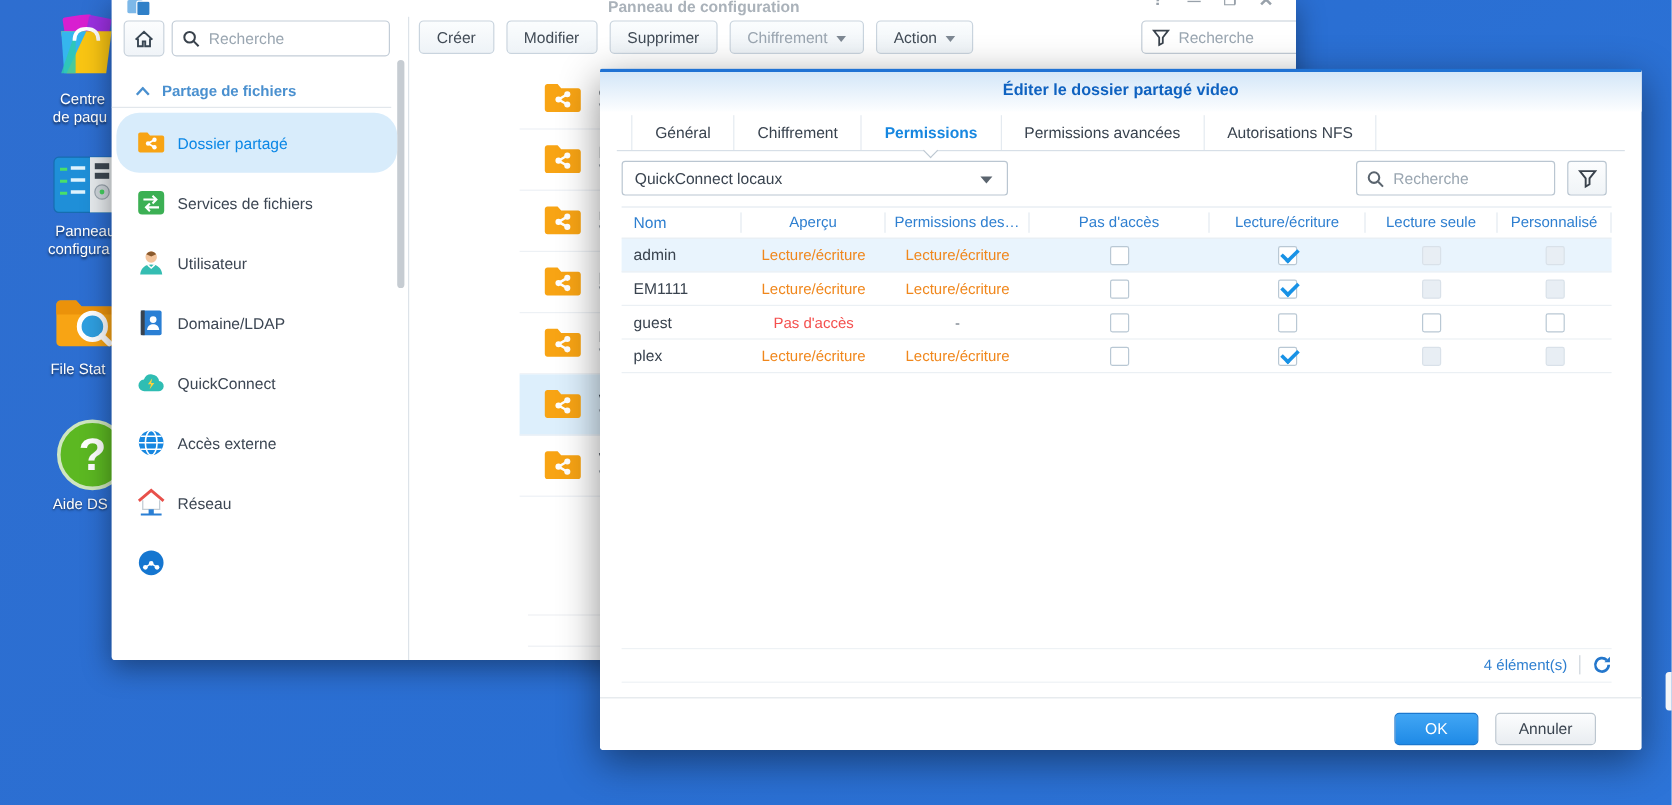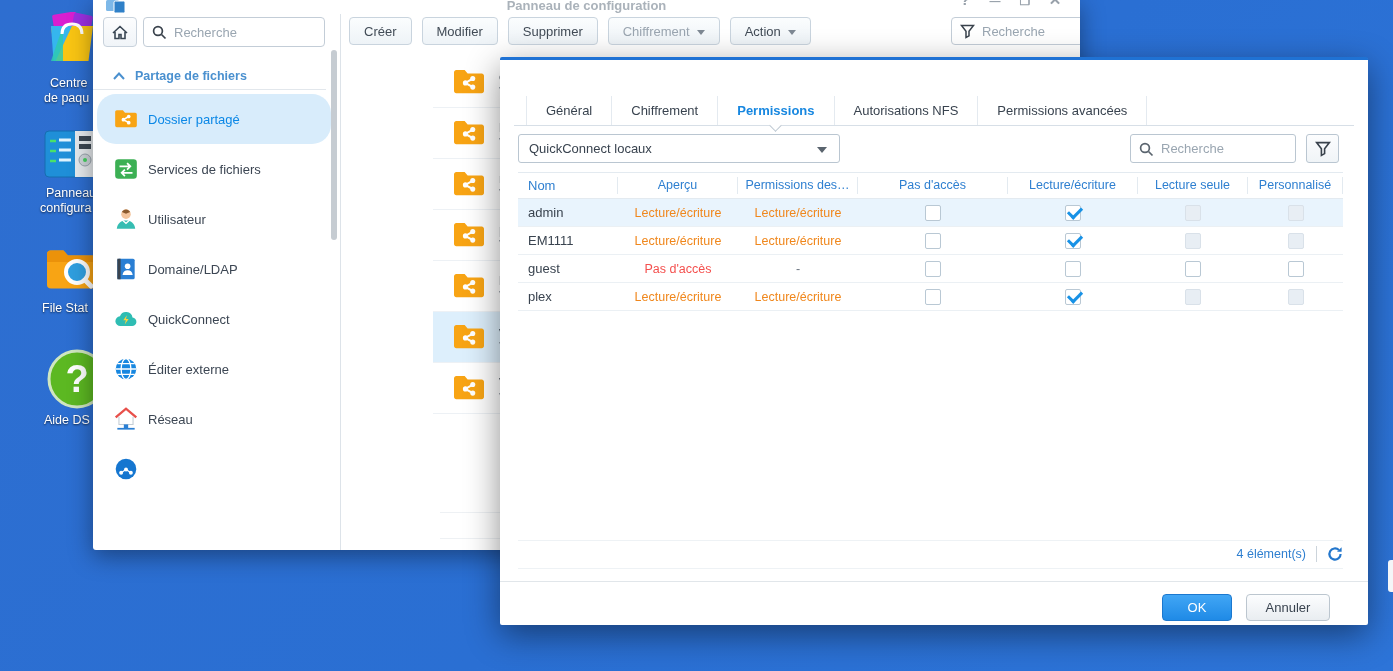--- a/index.html
+++ b/index.html
@@ -277,21 +277,21 @@
           </svg>
           <span>QuickConnect</span>
         </div>
 
         <div class="nav-item">
           <svg class="nav-ico" viewBox="0 0 24 24">
             <circle cx="12" cy="12" r="9.5" fill="#1787e0"></circle>
             <ellipse cx="12" cy="12" rx="4.5" ry="9.5" fill="none" stroke="#fff" stroke-width="1.2"></ellipse>
             <path d="M2.5 12h19M4 7h16M4 17h16" stroke="#fff" stroke-width="1.2" fill="none"></path>
           </svg>
-          <span>Éditer externe</span>
+          <span>Accès externe</span>
         </div>
 
         <div class="nav-item">
           <svg class="nav-ico" viewBox="0 0 24 24">
             <path d="M2.5 10.5 L12 2.5 L21.5 10.5" fill="none" stroke="#e8504a" stroke-width="2.2"></path>
             <path d="M5.5 10v7h13v-7" fill="#fff" stroke="#c4cdd5"></path>
             <rect x="10" y="17" width="4" height="4" fill="#2a7fd4"></rect>
             <path d="M4 21h16" stroke="#2a7fd4" stroke-width="1.6"></path>
           </svg>
           <span>Réseau</span>
@@ -430,27 +430,28 @@
               <div class="fvol">Volume 2 (SHR)</div>
             </div>
         </div>
       </div>
       <div class="ghostline" style="top:497px"></div>
       <div class="ghostline" style="top:523px"></div>
     </div>
   </div>
 
   <div class="dialog">
+    <div class="dlg-head">Éditer le dossier partagé video</div>
 
     <div class="tabs">
       <div class="tab">Général</div>
       <div class="tab">Chiffrement</div>
       <div class="tab" data-active="true">Permissions</div>
+      <div class="tab">Permissions avancées</div>
       <div class="tab">Autorisations NFS</div>
-      <div class="tab">Permissions avancées</div>
     </div>
 
     <div class="scope-select">
       <span>QuickConnect locaux</span>
       <span class="scope-caret"></span>
     </div>
 
     <div class="dlg-search">
       <svg class="mag" style="top:7px" width="15" height="15" viewBox="0 0 15 15">
         <circle cx="6" cy="6" r="4.4" fill="none" stroke="#5a646e" stroke-width="1.7"></circle>

